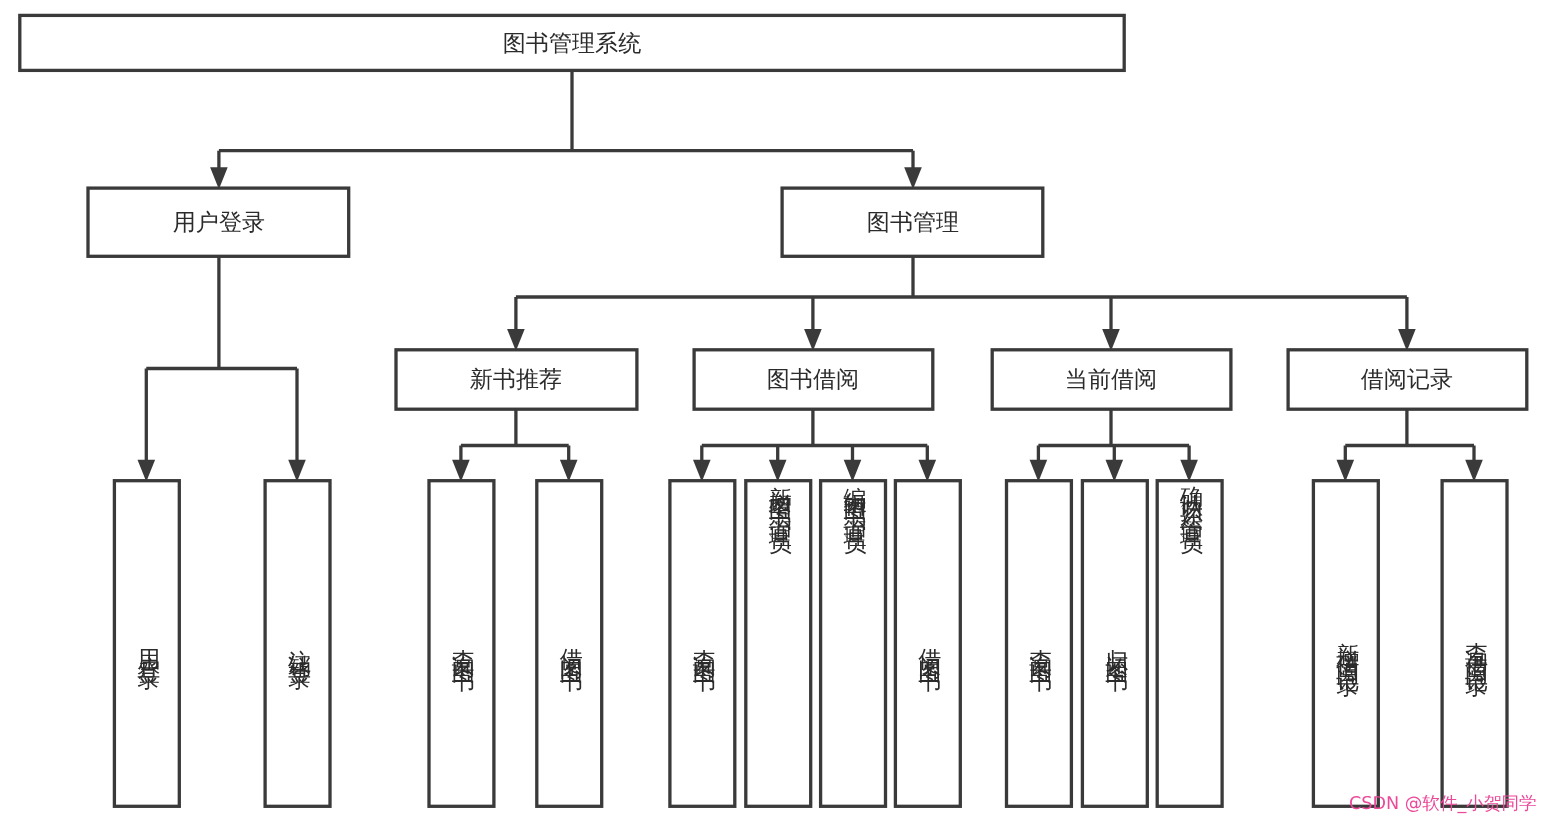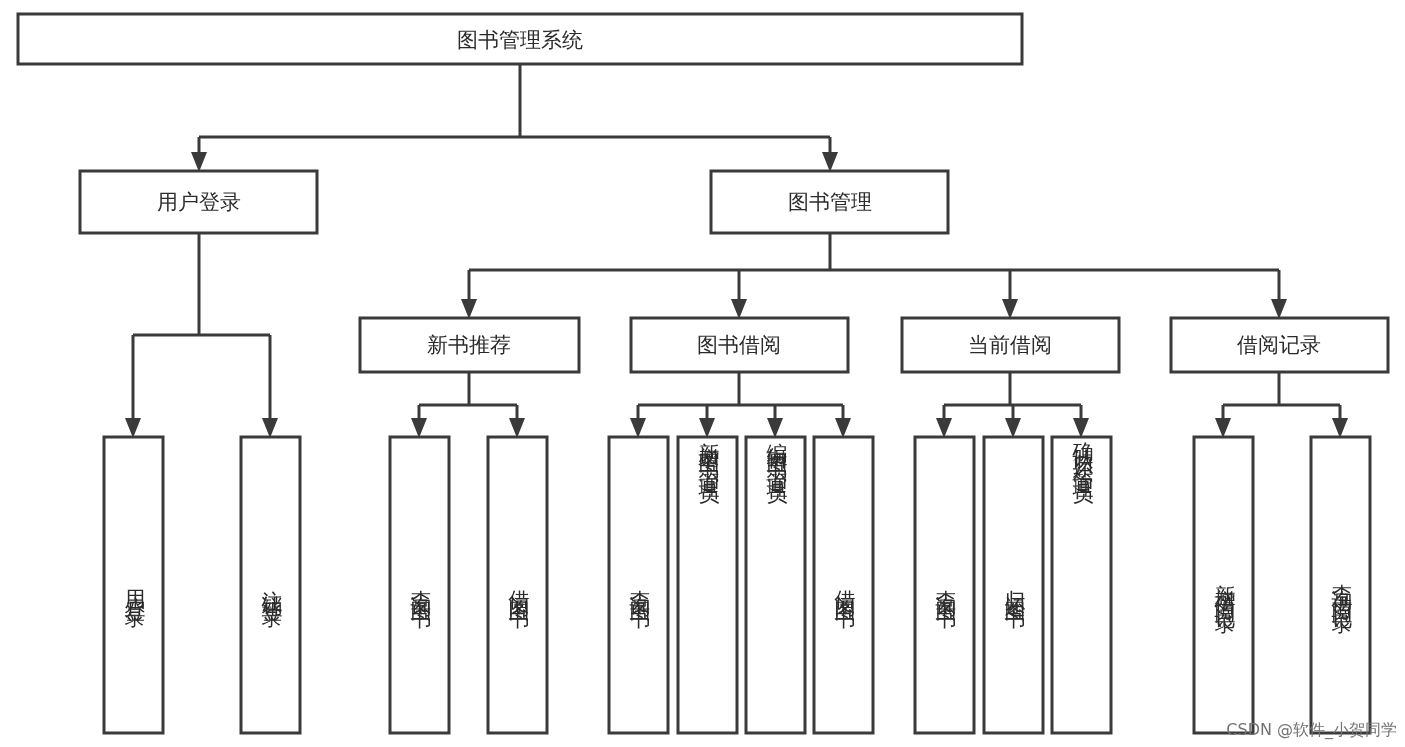--- a/index.html
+++ b/index.html
@@ -55,21 +55,21 @@
   }
   .arrow-head {
     fill: #3a3a3a;
     stroke: none;
   }
   .watermark {
     position: absolute;
     right: 8px;
     bottom: 6px;
     font-size: 16px;
-    color: #737373;
+    color: #ec4899;
     font-family: "DejaVu Sans", "Liberation Sans", sans-serif;
     white-space: nowrap;
     user-select: none;
     margin-top: 41px;
   }
 </style>
 </head>
 <body>
 
 <div id="diagram-root">

